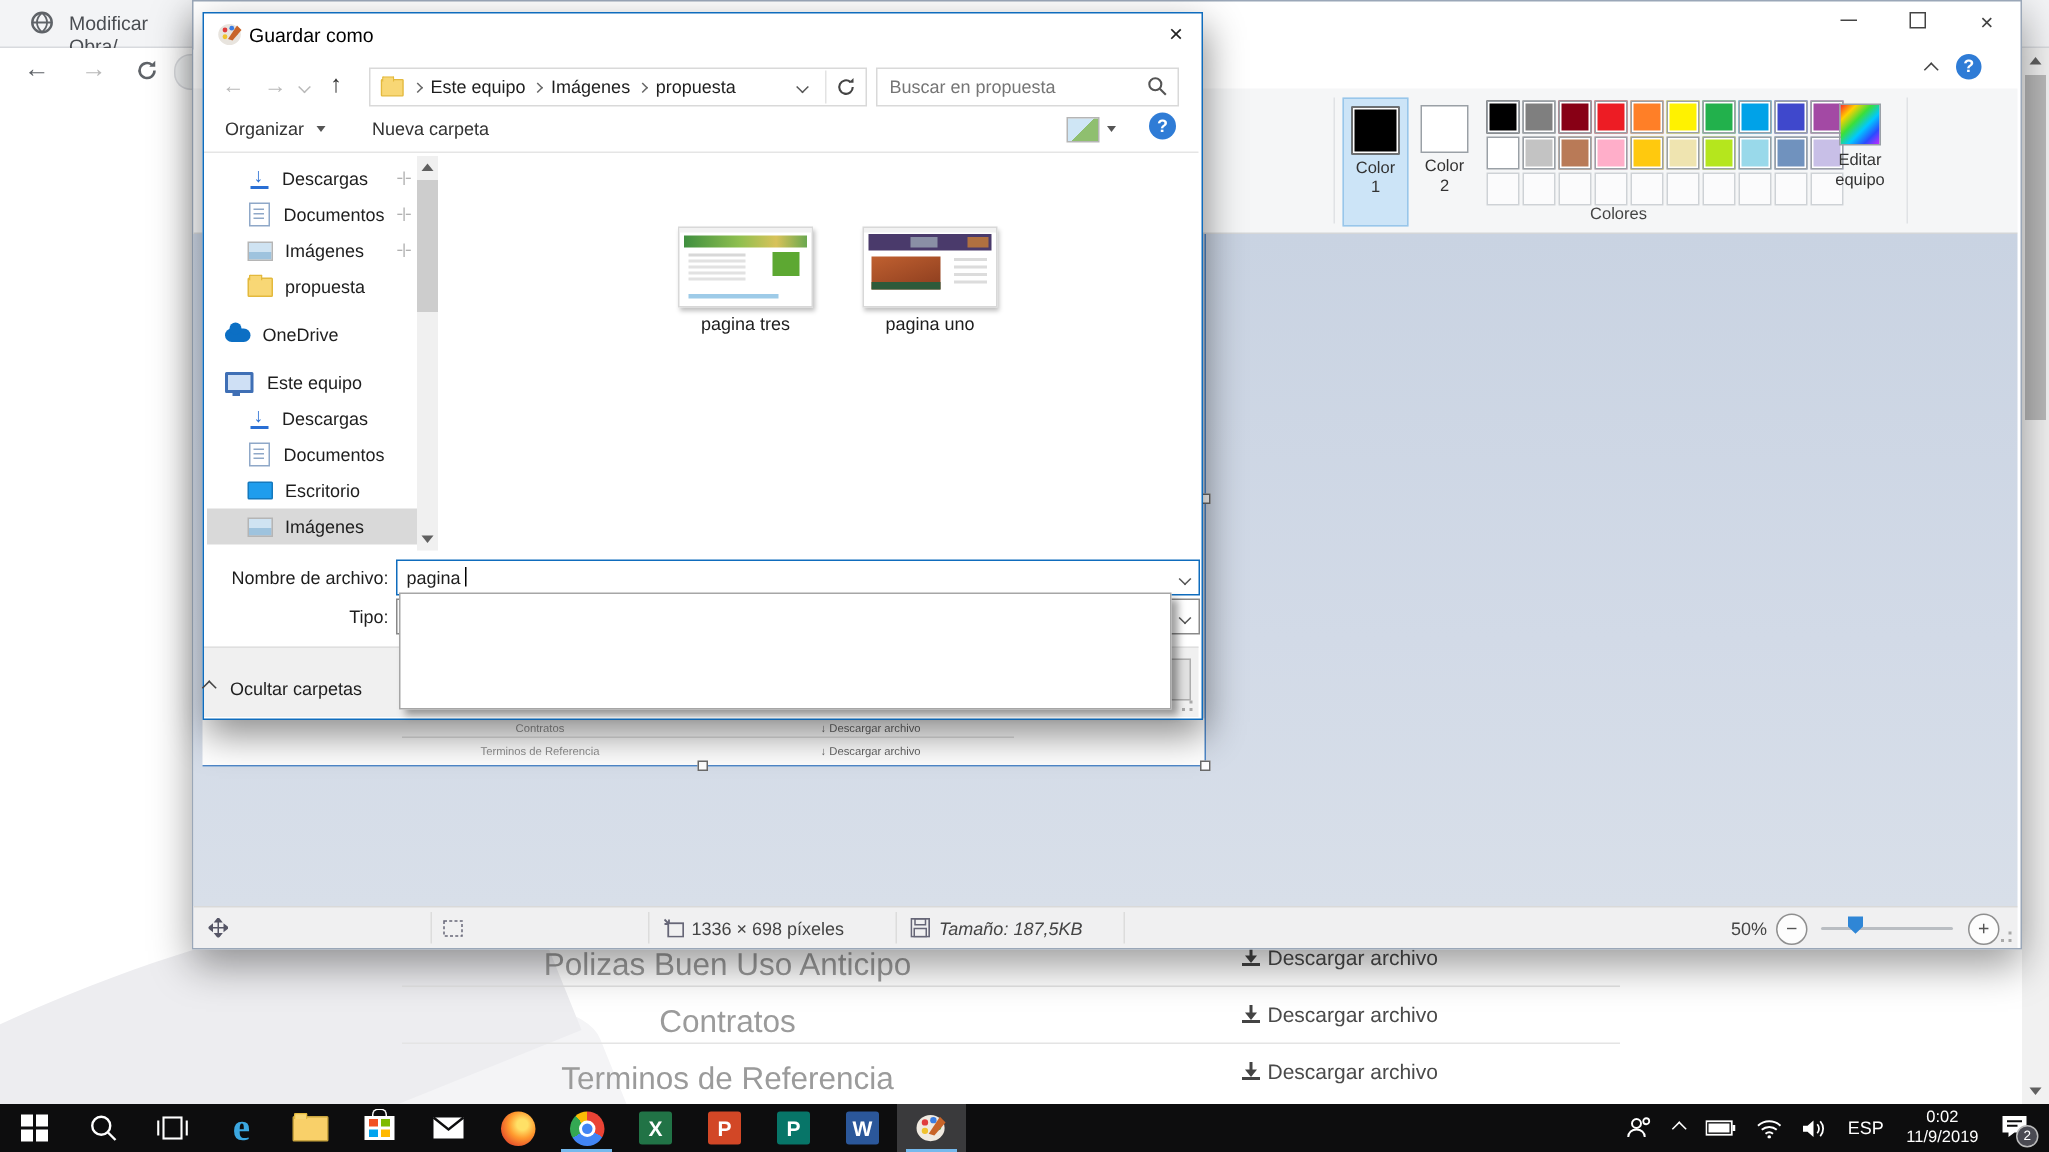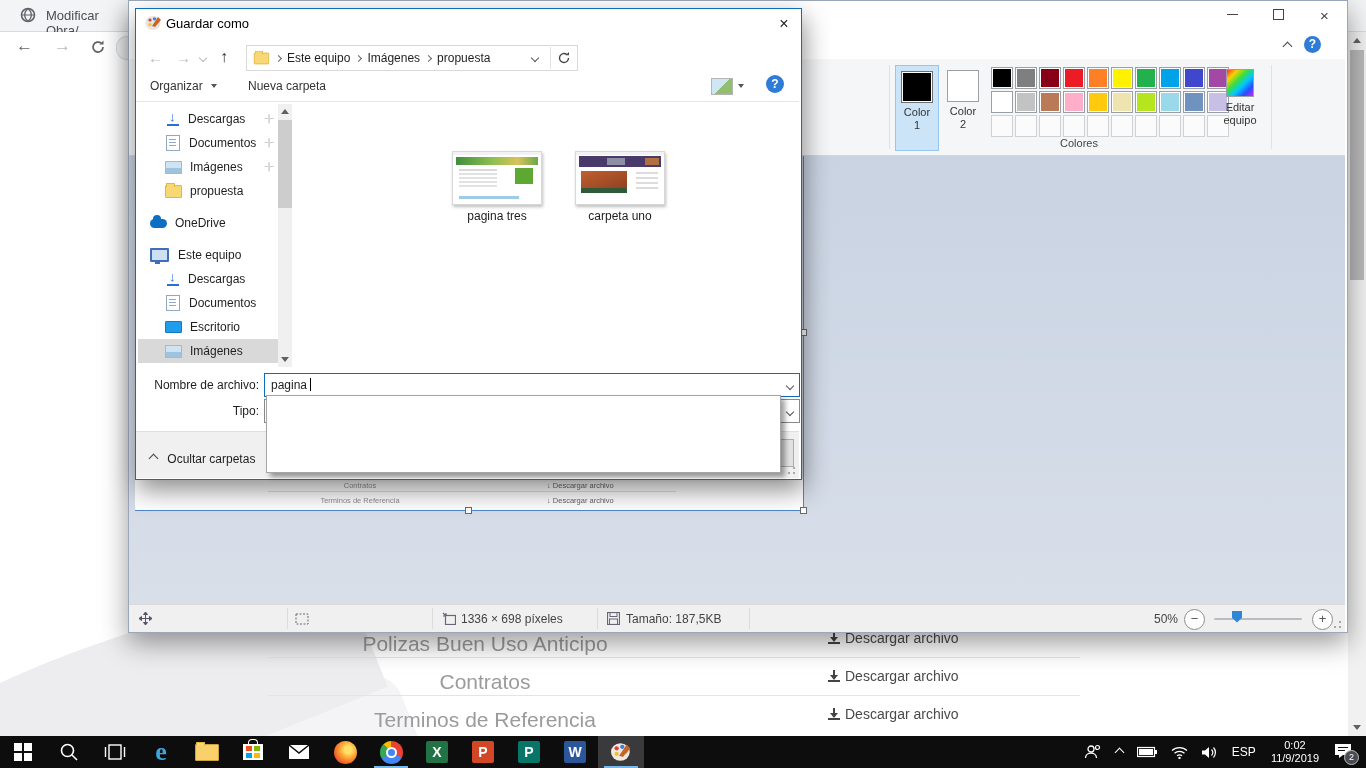--- a/index.html
+++ b/index.html
@@ -258,21 +258,21 @@
           <path d="M4 1v3M1 4h3M4 4L1 1" stroke="#667" stroke-width="1.2" fill="none"></path>
           <rect x="3.5" y="3.5" width="10" height="9" fill="none" stroke="#667" stroke-width="1.2"></rect>
         </svg>
       <span class="a" style="left:332px;top:7px;">1336 × 698 píxeles</span>
       <div class="a st-sep" style="left:468px;"></div>
       <svg class="a" style="left:478px;top:7px;" width="13" height="13" viewBox="0 0 13 13">
           <rect x="0.5" y="0.5" width="12" height="12" fill="none" stroke="#667" stroke-width="1.2"></rect>
           <rect x="3" y="0.5" width="7" height="4" fill="none" stroke="#667" stroke-width="1"></rect>
           <rect x="2.5" y="7" width="8" height="5.5" fill="none" stroke="#667" stroke-width="1"></rect>
         </svg>
-      <span class="a" style="left:497px;top:7px;">Tamaño: 187,5KB</span>
+      <span class="a" style="left:497px;top:7px;font-style:italic;">Tamaño: 187,5KB</span>
       <div class="a st-sep" style="left:620px;"></div>
       <span class="a" style="left:1025px;top:7px;">50%</span>
       <div class="a zoombtn" style="left:1055px;">−</div>
       <div class="a" style="left:1085px;top:12.5px;width:88px;height:2px;background:#b9bdc2;border-radius:1px;">
         <div class="a" style="left:18px;top:-7px;width:10px;height:12px;background:#2f86d6;clip-path:polygon(0 0,100% 0,100% 60%,50% 100%,0 60%);"></div>
       </div>
       <div class="a zoombtn" style="left:1183px;">+</div>
       <div>
         <div class="grip" style="right:4px;bottom:4px;"></div>
           <div class="grip" style="right:9px;bottom:4px;"></div>
@@ -306,20 +306,27 @@
       <span class="crumb">Imágenes</span>
       <span class="cvr"></span>
       <span class="crumb">propuesta</span>
       <span class="cvd" style="margin-left:auto;margin-right:12px;"></span>
       <span style="width:1px;height:22px;background:#e3e3e3;"></span>
       <svg style="margin:0 6px;" width="14" height="14" viewBox="0 0 14 14">
           <path d="M11.5 7a4.5 4.5 0 1 1-1.6-3.4" fill="none" stroke="#444" stroke-width="1.4"></path>
           <path d="M12 1v3.2H8.8z" fill="#444"></path>
         </svg>
     </div>
+    <div class="a searchbox">
+      <input placeholder="Buscar en propuesta" style="">
+      <svg class="a" style="right:7px;top:5px;" width="13" height="13" viewBox="0 0 13 13">
+          <circle cx="5.2" cy="5.2" r="4" fill="none" stroke="#555" stroke-width="1.4"></circle>
+          <path d="M8.2 8.2l4 4" stroke="#555" stroke-width="1.4"></path>
+        </svg>
+    </div>
 
     <div class="a" style="left:14px;top:70px;">
       <span class="toolbar-txt">Organizar</span>
       <span class="tri-d" style="display:inline-block;margin-left:5px;vertical-align:2px;"></span>
     </div>
     <div class="a" style="left:112px;top:70px;">
       <span class="toolbar-txt">Nueva carpeta</span>
     </div>
     <div class="a" style="left:575px;top:69px;width:20px;height:15px;border:1px solid #b5b5b5;background:linear-gradient(135deg,#cfe6f5 50%,#8fbf6f 50%);"></div>
     <span class="a tri-d" style="left:602px;top:75px;"></span>
@@ -395,36 +402,36 @@
       <div class="thumb" style="margin:0 auto;">
         <div style="height:3px;background:#f2f2f2;"></div>
         <div style="height:11px;margin:1px 3px 0;background:#4a3a6b;position:relative;">
           <div style="position:absolute;left:28px;top:2px;width:18px;height:7px;background:#8a8fa5;"></div>
           <div style="position:absolute;right:2px;top:2px;width:14px;height:7px;background:#b07040;"></div>
         </div>
         <div style="position:absolute;left:5px;top:19px;width:46px;height:22px;background:linear-gradient(160deg,#c06030,#8a3c1e);"></div>
         <div style="position:absolute;left:5px;top:36px;width:46px;height:5px;background:#2e5a3a;"></div>
         <div style="position:absolute;right:6px;top:20px;width:22px;height:2px;background:#dcdcdc;box-shadow:0 5px 0 #dcdcdc,0 10px 0 #dcdcdc,0 15px 0 #dcdcdc;"></div>
       </div>
-      <div class="thumb-label" style="margin-top:4px;">carpeta uno</div>
+      <div class="thumb-label" style="margin-top:4px;">pagina uno</div>
     </div>
 
     <span class="a fld-label" style="left:10px;top:369px;width:113px;">Nombre de archivo:</span>
     <div class="a combo" style="left:128px;top:364px;width:534px;border:1px solid #0f6cbd;">
       <span style="position:absolute;left:6px;top:4px;">pagina</span>
       <span class="caret" style="position:absolute;left:44px;top:4px;"></span>
       <span class="cvd chev"></span>
     </div>
     <span class="a fld-label" style="left:10px;top:395px;width:113px;">Tipo:</span>
     <div class="a combo" style="left:128px;top:390px;width:534px;border:1px solid #8a8a8a;">
       <span class="cvd chev"></span>
     </div>
 
     <div class="a botbar">
-      <div class="a" style="left:14px;top:20px;">
+      <div class="a" style="left:0;top:20px;">
         <span class="cvu" style="margin-right:7px;vertical-align:1px;"></span>
         <span>Ocultar carpetas</span>
       </div>
       <div class="a" style="left:644px;top:7px;width:12px;height:26px;background:#e1e1e1;border:1px solid #adadad;"></div>
       <div>
         <div class="grip" style="right:4px;bottom:4px;"></div>
           <div class="grip" style="right:9px;bottom:4px;"></div>
           <div class="grip" style="right:4px;bottom:9px;"></div>
       </div>
     </div>

